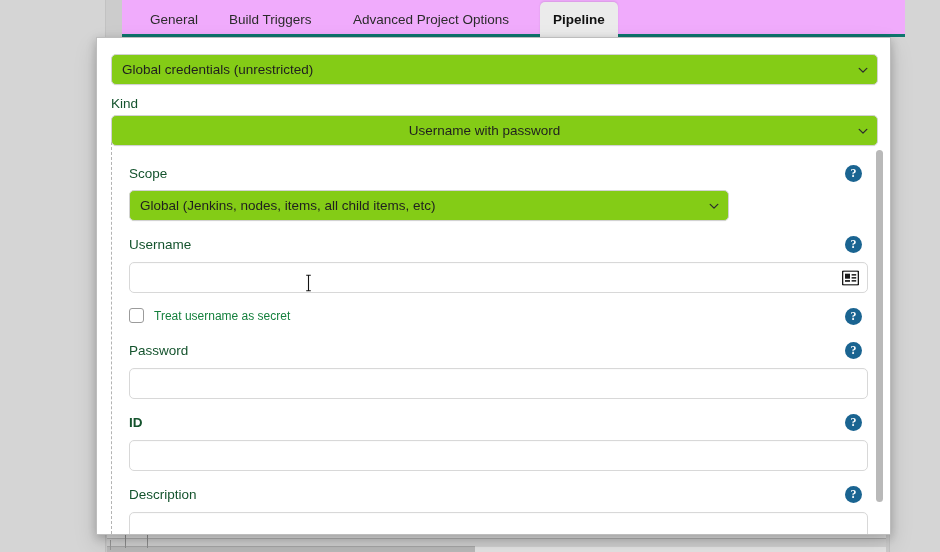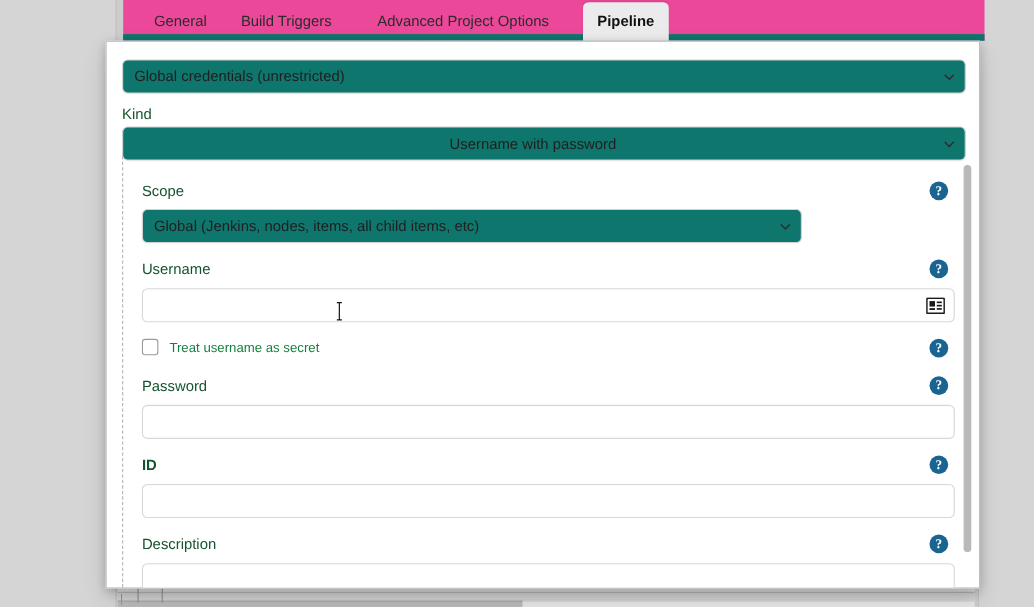--- a/index.html
+++ b/index.html
@@ -34,26 +34,26 @@
     width: 783px;
     height: 552px;
     background: #cccccc;
     border-left: 1px solid #c2c2c2;
     border-right: 1px solid #c2c2c2;
   }
 
   
   .tab-bar {
     position: absolute;
-    left: 112px;
+    left: 122px;
     top: 0;
     width: 783px;
     height: 37px;
-    background: #ec4899;
-    border-bottom: 6px solid #0f766e;
+    background: #f0abfc;
+    border-bottom: 3px solid #0f766e;
     box-sizing: border-box;
   }
   .tab {
     position: absolute;
     top: 2px;
     height: 35px;
     line-height: 35px;
     padding: 0 13px;
     font-size: 13.5px;
     color: #2b2b2b;
@@ -149,21 +149,21 @@
     padding: 16px 14px 0 14px;
     overflow: hidden;
   }
 
   
   .select-box {
     position: relative;
     height: 31px;
     border: 1px solid #d2d2d2;
     border-radius: 5px;
-    background: #0f766e;
+    background: #84cc16;
     box-sizing: border-box;
     display: flex;
     align-items: center;
     padding: 0 30px 0 10px;
     font-size: 13.5px;
     color: #1f1f1f;
     cursor: pointer;
     box-shadow: 0 1px 1px rgba(0,0,0,.025);
   }
   .select-box .chev {

